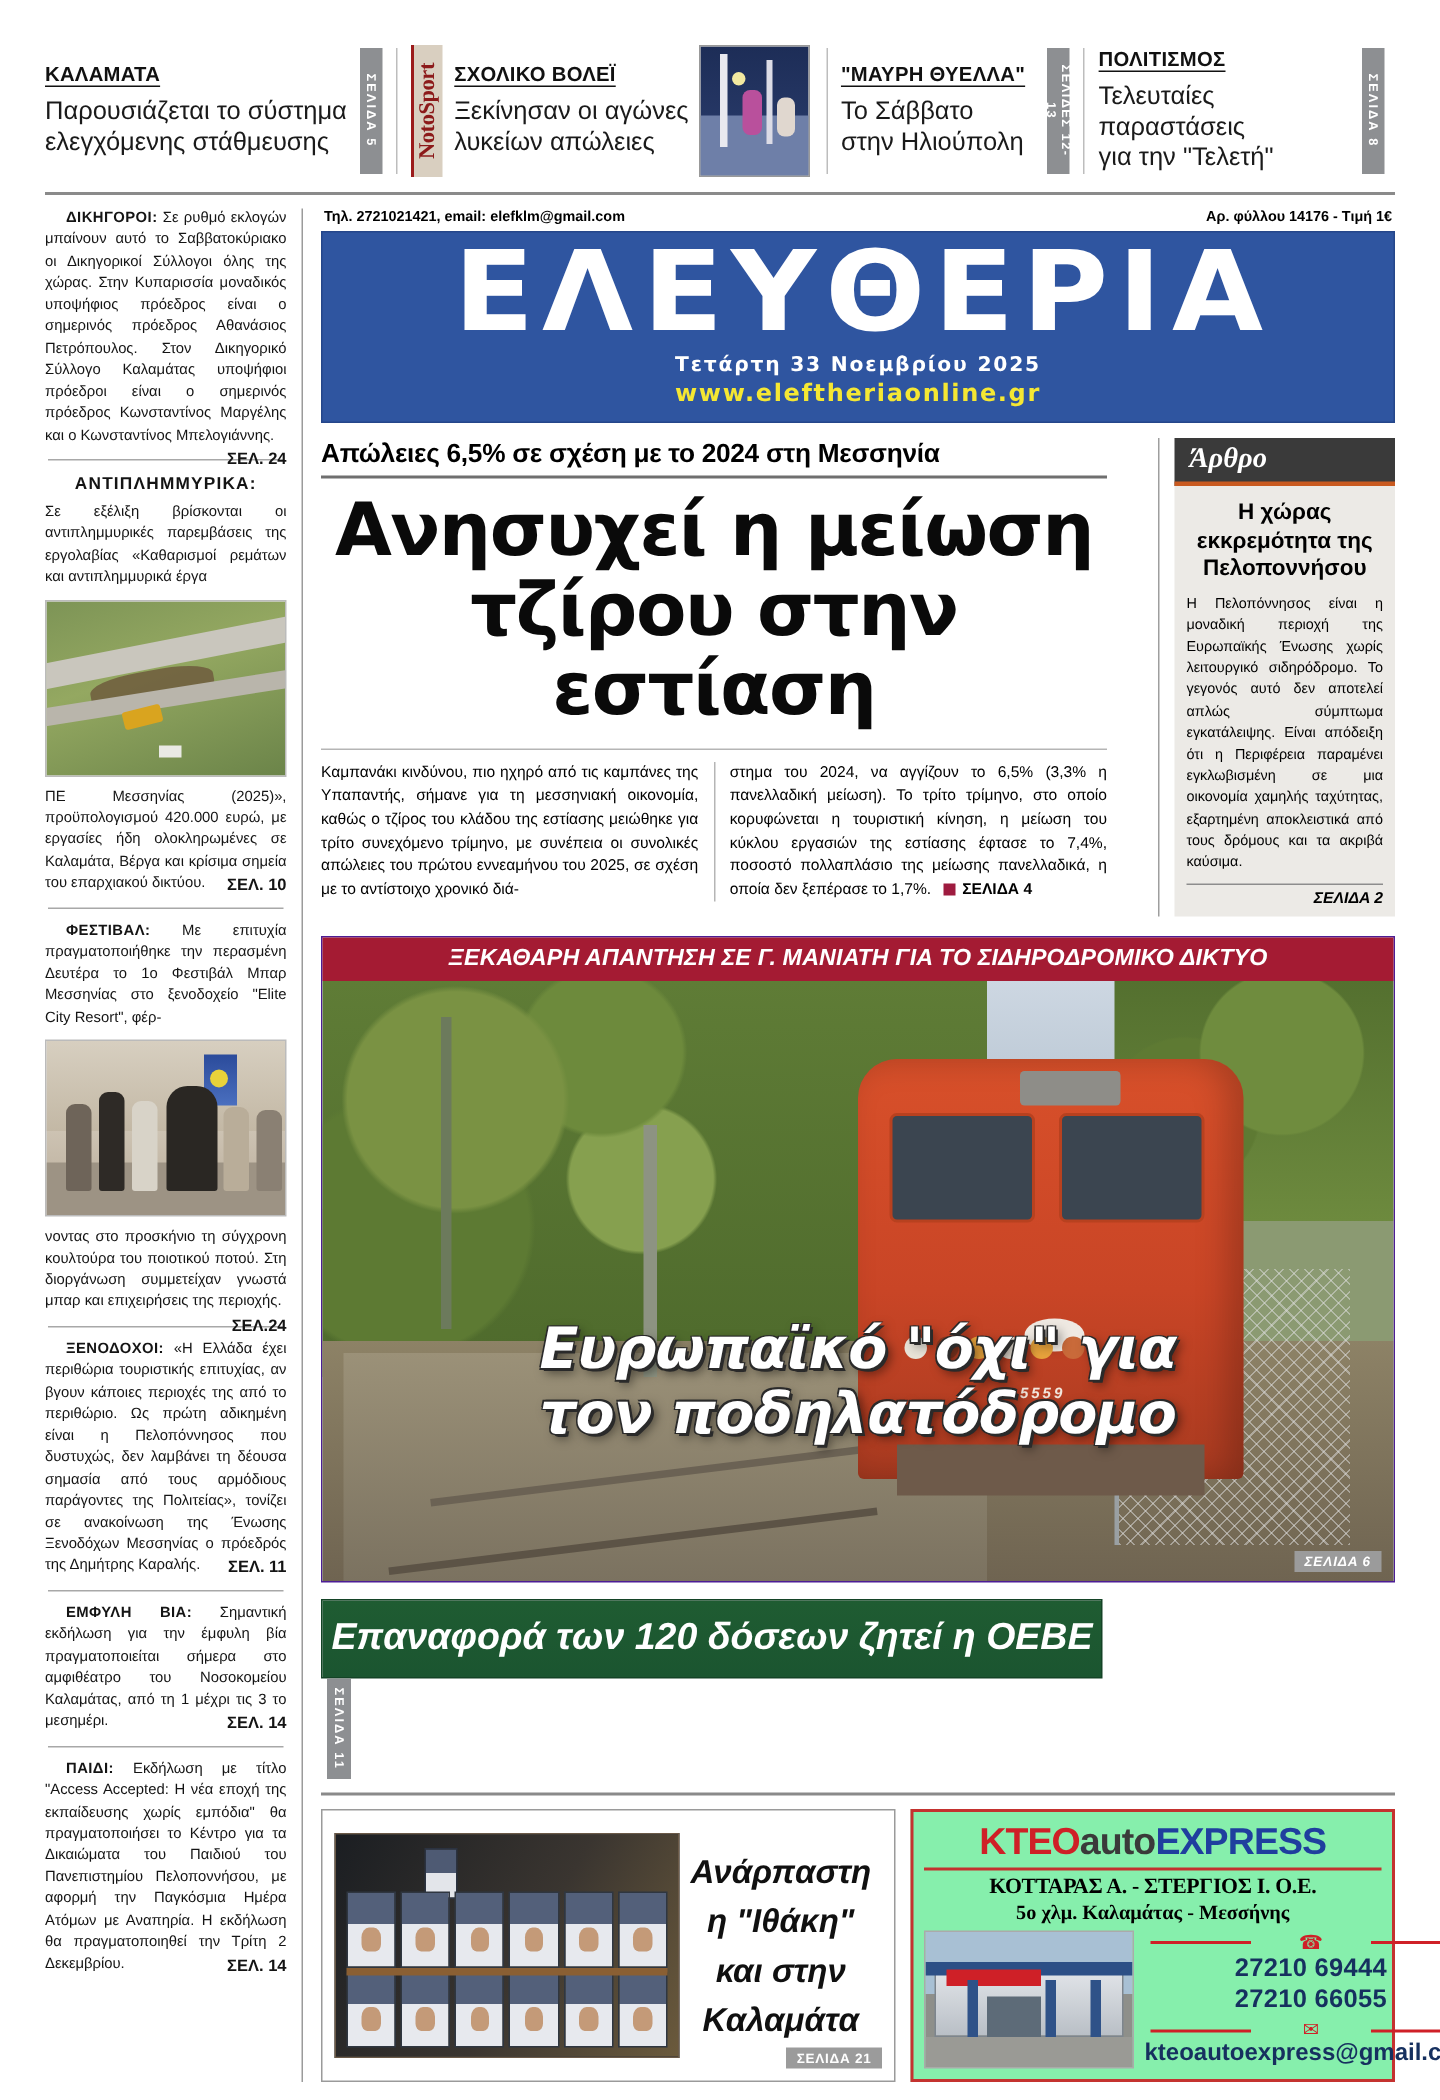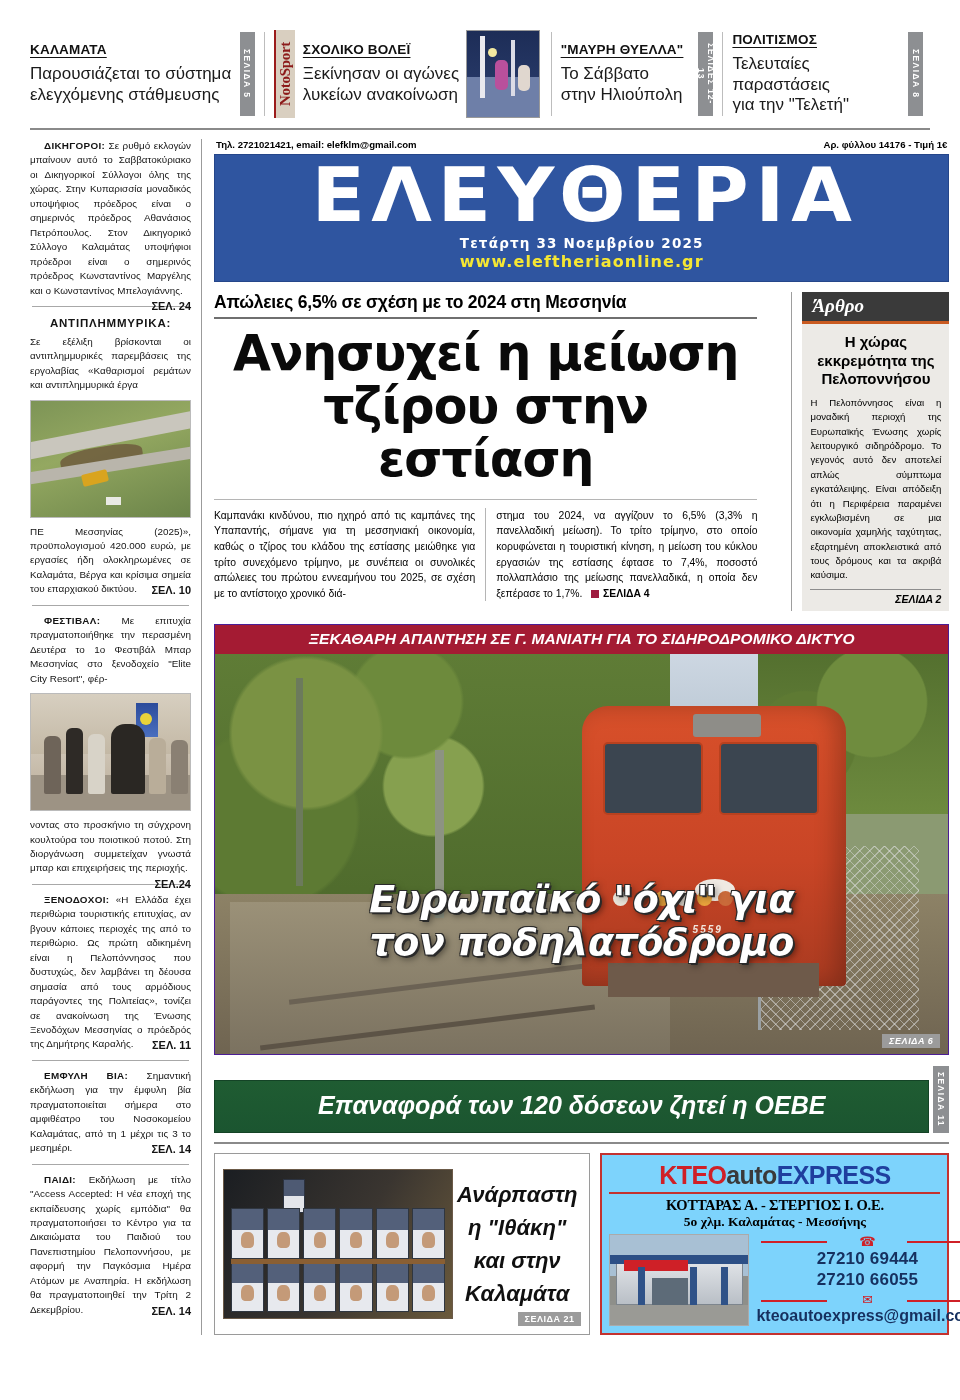--- a/index.html
+++ b/index.html
@@ -195,21 +195,21 @@
     text-shadow: 2px 2px 0 #2a2a2a, -1px -1px 0 #2a2a2a, 1px -1px 0 #2a2a2a, -1px 1px 0 #2a2a2a, 3px 3px 7px rgba(0,0,0,.55);
     font-family: "DejaVu Sans", sans-serif; letter-spacing: -.5px;
   }
   .photo-ref {
     position: absolute; right: 8px; bottom: 6px;
     background: #9b9b9b; color: #fff; font-size: 9px; font-weight: 700;
     padding: 2px 7px; letter-spacing: .6px;
   }
 
   
-  .greenrow { display: flex; margin-top: 11px; align-items: flex-end; }
+  .greenrow { display: flex; margin-top: 11px; align-items: flex-start; flex-direction: column; }
   .greenbar {
     flex: 1; background: linear-gradient(#1f5c32,#1b5530); color: #fff;
     text-align: center; font-size: 25px; font-weight: 700; font-style: italic;
     padding: 10px 6px 12px 6px; border: 1px solid #14insert;
     border: 1px solid #144326;
   }
   .greenrow .pagetab { margin: 0 0 0 4px; width: 16px; }
   .hr-mid { border-top: 2px solid #8a8a8a; margin: 9px 0 0 0; }
 
   
@@ -218,21 +218,21 @@
   .book-photo { width: 230px; height: 150px; flex: none; border: 1px solid #6b5a48; overflow:hidden; position: relative; background:#23262b; }
   .bp-bg { position:absolute; inset:0; background: linear-gradient(120deg,#1b1e22,#3a3530 55%,#6b5a3c); }
   .bp-grid { position:absolute; left:3%; top:26%; width:94%; height:70%; display:grid; grid-template-columns: repeat(6,1fr); grid-template-rows: repeat(2,1fr); gap:3px; }
   .bp-grid i { display:block; background: linear-gradient(#53607a 0 42%, #e7e9ee 42% 100%); border:1px solid #2f3640; position: relative; }
   .bp-grid i:after { content:""; position:absolute; left:30%; top:46%; width:40%; height:34%; background:#c49a78; border-radius:40% 40% 30% 30%; }
   .bp-shelf { position:absolute; left:3%; top:60%; width:94%; height:5px; background:#8a5f33; }
   .bp-top { position:absolute; left:26%; top:6%; width:22px; height:34px; background:linear-gradient(#4e5a73 0 50%,#e3e5ea 50% 100%); border:1px solid #2b3240; }
   .book-text { flex: 1; text-align: center; font-size: 22px; font-style: italic; font-weight: 700; line-height: 1.5; color:#101010; padding: 0 4px; }
   .book-ref { position: absolute; right: 8px; bottom: 8px; background: #9b9b9b; color: #fff; font-size: 9px; font-weight: 700; padding: 2px 7px; letter-spacing:.5px; }
 
-  .ad { width: 349px; flex: none; border: 2px solid #c4322f; background: #7dd3fc; padding: 6px 7px 7px 7px; }
+  .ad { width: 323px; flex: none; border: 2px solid #c4322f; background: #86efac; padding: 6px 7px 7px 7px; }
   .ad-title { text-align: center; font-size: 25px; font-weight: 700; letter-spacing: -.6px; white-space: nowrap; }
   .ad-title .r { color: #cf2027; } .ad-title .b { color: #1f3f9e; } .ad-title .g { color: #3a3a3a; }
   .ad-rule { border-bottom: 2px solid #c4322f; margin: 2px 0 3px 0; }
   .ad-l1 { text-align: center; font-family: "Liberation Serif","DejaVu Serif",serif; font-weight: 700; font-size: 14.5px; letter-spacing: -.2px; }
   .ad-l2 { text-align: center; font-family: "Liberation Serif","DejaVu Serif",serif; font-weight: 700; font-size: 13.5px; margin-bottom: 4px; }
   .ad-body { display: flex; gap: 7px; }
   .ad-photo { width: 140px; height: 92px; flex: none; position: relative; overflow: hidden; background: linear-gradient(#a8c0d4 0 46%, #8e8f8a 46% 100%); border:1px solid #aaa; }
   .ad-photo .bld { position:absolute; left:4%; top:26%; width:92%; height:52%; background:linear-gradient(#e3e6ea,#b9bfc6); border:1px solid #7d858d; }
   .ad-photo .roof { position:absolute; left:0; top:22%; width:100%; height:9px; background:#2c4f86; }
   .ad-photo .sign { position:absolute; left:10%; top:28%; width:46%; height:11px; background:#cf2027; }
@@ -261,21 +261,21 @@
     </div>
     <div class="pagetab">ΣΕΛΙΔΑ 5</div>
     <div class="vsep"></div>
 
     <div class="notosport">
       <span>NotoSport</span>
     </div>
     <div class="teaser" style="width:178px">
       <div class="kicker">ΣΧΟΛΙΚΟ ΒΟΛΕΪ</div>
       <div class="tline">Ξεκίνησαν οι αγώνες</div>
-      <div class="tline">λυκείων ανακοίνωση</div>
+      <div class="tline">λυκείων απώλειες</div>
     </div>
     <div class="tsr-thumb">
       <div class="court"></div>
         <div class="net"></div>
         <div class="net2"></div>
       <div class="p1"></div>
         <div class="p2"></div>
         <div class="ball"></div>
     </div>
     <div class="vsep"></div>

